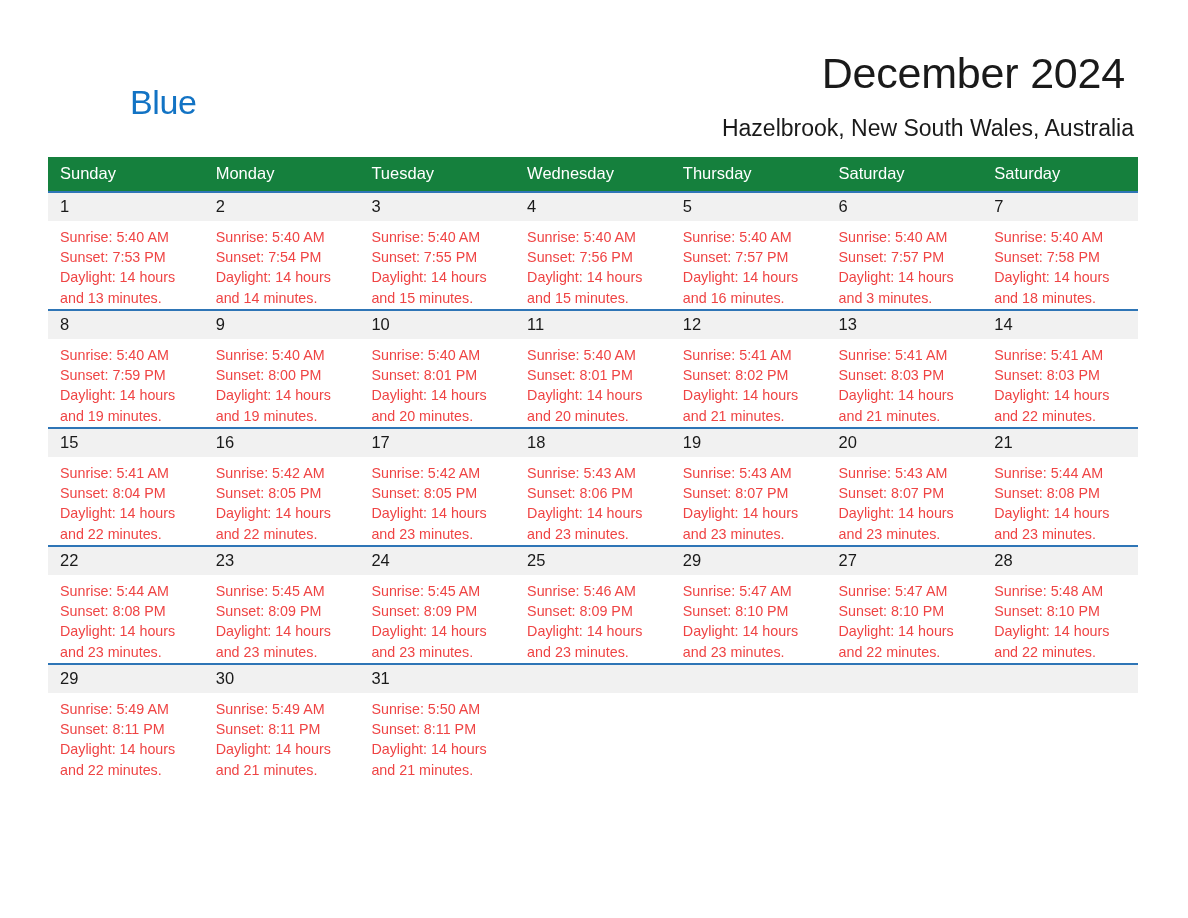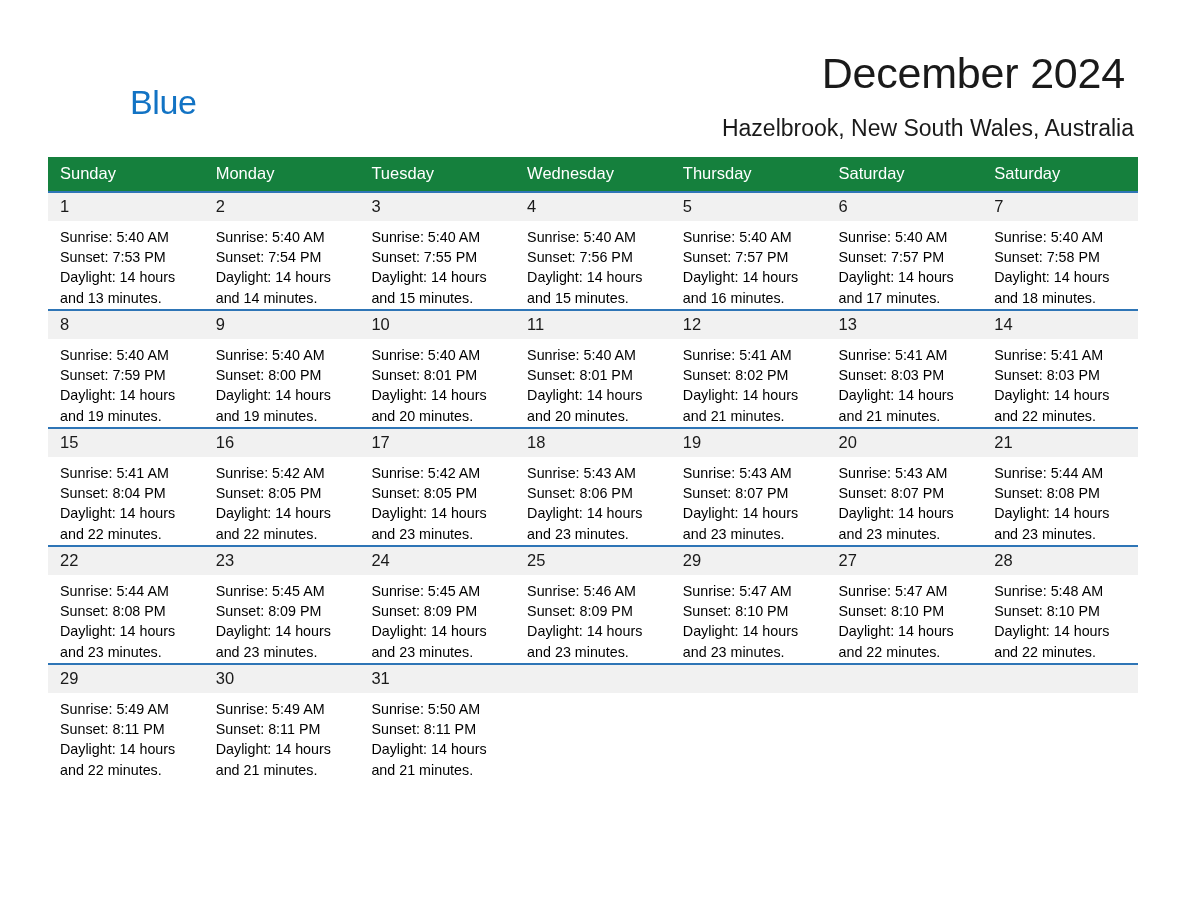--- a/index.html
+++ b/index.html
@@ -125,21 +125,21 @@
     box-sizing: content-box;
   }
   .daynum.empty {
     color: transparent;
   }
 
   .details {
     padding: 6px 10px 16px 12px;
     font-size: 14.3px;
     line-height: 20.2px;
-    color: #000000;
+    color: #ef4444;
     height: 88px;
     box-sizing: border-box;
   }
   .details div { white-space: nowrap; }
 </style>
 </head>
 <body>
 
 <div class="page">
 
@@ -220,21 +220,21 @@
               <div>Daylight: 14 hours</div>
               <div>and 16 minutes.</div>
             </div>
           </td>
           <td>
             <div class="daynum">6</div>
             <div class="details">
               <div>Sunrise: 5:40 AM</div>
               <div>Sunset: 7:57 PM</div>
               <div>Daylight: 14 hours</div>
-              <div>and 17 minutes.</div>
+              <div>and 3 minutes.</div>
             </div>
           </td>
           <td>
             <div class="daynum">7</div>
             <div class="details">
               <div>Sunrise: 5:40 AM</div>
               <div>Sunset: 7:58 PM</div>
               <div>Daylight: 14 hours</div>
               <div>and 18 minutes.</div>
             </div>

